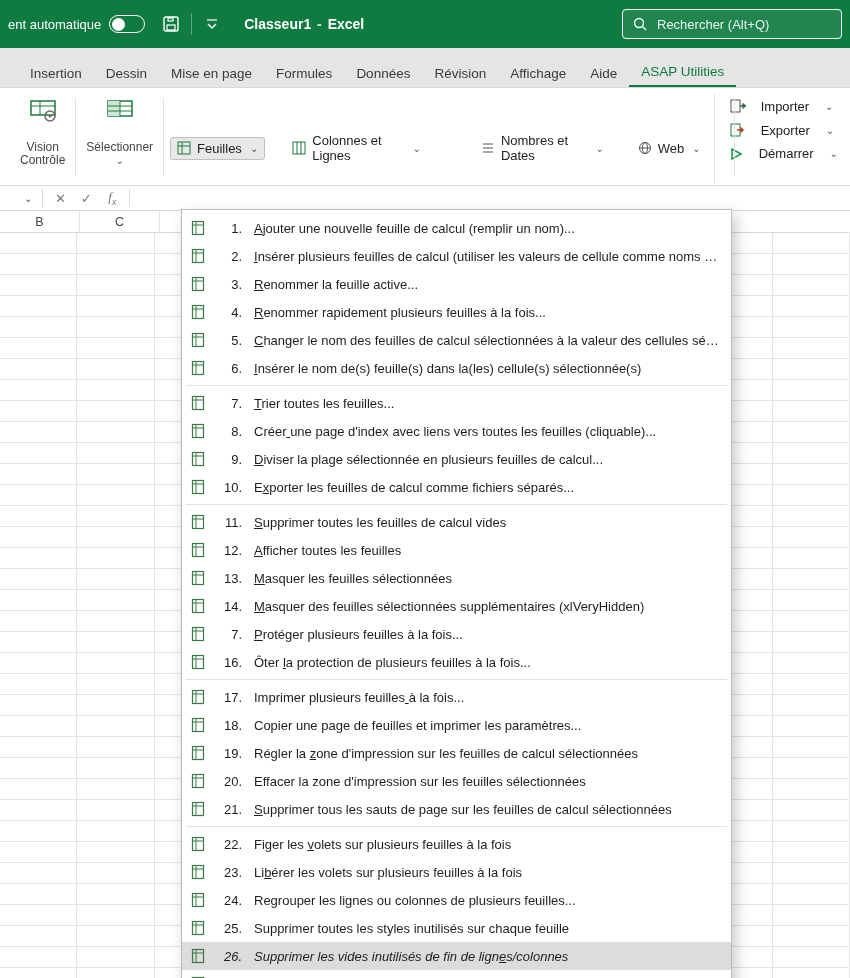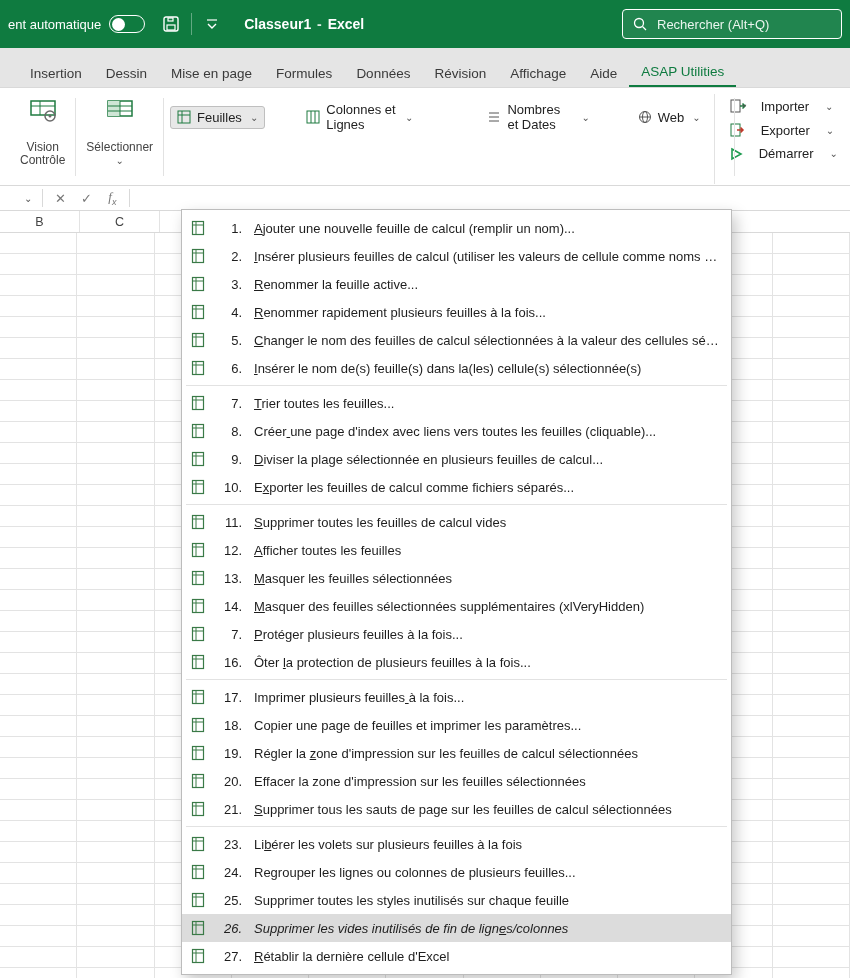--- a/index.html
+++ b/index.html
@@ -17,21 +17,21 @@
   .searchbar input::placeholder { color:#eaf5ee; }
   .ribbon-tabs { height:40px; background:#e5e5e5; border-bottom:1px solid #d9d9d9; display:flex; align-items:flex-end; padding-left:18px; gap:0;}
   .ribbon-tabs .tab { padding:6px 12px; font-size:13.5px; color:#3a3a3a; cursor:pointer;}
   .ribbon-tabs .tab.active { color:#0f7b40; border-bottom:2px solid #0f7b40; font-weight:400;}
   .ribbon-body { height:98px; background:#fff; border-bottom:1px solid #d9d9d9; display:flex; align-items:flex-start; padding:6px 0 0 10px; position:relative;}
   .rgroup { display:flex; flex-direction:column; align-items:center; padding:0 10px; height:86px; justify-content:space-between;}
   .rgroup .big { display:flex; flex-direction:column; align-items:center; gap:19px; padding-top:4px;}
   .rgroup .big svg{ display:block;}
   .rgroup .lbl { font-size:12px; color:#444; line-height:1.1; text-align:center;}
   .vsep { width:1px; height:78px; background:#e2e2e2; margin-top:4px;}
-  .toolbar-row { display:flex; gap:14px; align-items:center; padding:4px 6px 0 6px;}
+  .toolbar-row { display:flex; align-items:center; padding:4px 6px 0 6px;margin-top:31px;}
   .toolbtn { display:flex; align-items:center; gap:6px; font-size:13px; color:#222; padding:3px 6px; border:1px solid transparent; border-radius:3px; cursor:pointer;}
   .toolbtn.active { background:#e8e8e8; border:1px solid #bfbfbf;}
   .toolbtn .chev { font-size:10px; color:#555; margin-left:2px;}
   .rightcol { margin-left:auto; padding:4px 12px 0 14px; border-left:1px solid #e2e2e2; height:90px; display:flex; flex-direction:column; gap:8px;}
   .rightcol .ritem { display:flex; align-items:center; gap:16px; font-size:13px; color:#222;}
   .rightcol .ritem .chev{ font-size:10px; color:#555;}
 
   .formula-bar { height:25px; background:#fff; border-bottom:1px solid #d9d9d9; display:flex; align-items:center; padding-left:6px;}
   .fb-left{ display:flex; align-items:center; gap:4px;}
   .fb-cell { width:10px;}
@@ -936,20 +936,31 @@
     </div>
     <div class="menu-sep"></div>
     <div class="menu-item">
       <div class="micon">
         <svg width="16" height="16">
           <rect x="1.5" y="1.5" width="11" height="13" fill="none" stroke="#3a7a47" stroke-width="1.2"></rect>
           <line x1="1.5" y1="5" x2="12.5" y2="5" stroke="#3a7a47"></line>
           <line x1="5" y1="1.5" x2="5" y2="14.5" stroke="#3a7a47"></line>
         </svg>
       </div>
+      <div class="num">22.</div>
+      <div class="txt">Figer les <u>v</u>olets sur plusieurs feuilles à la fois</div>
+    </div>
+    <div class="menu-item">
+      <div class="micon">
+        <svg width="16" height="16">
+          <rect x="1.5" y="1.5" width="11" height="13" fill="none" stroke="#3a7a47" stroke-width="1.2"></rect>
+          <line x1="1.5" y1="5" x2="12.5" y2="5" stroke="#3a7a47"></line>
+          <line x1="5" y1="1.5" x2="5" y2="14.5" stroke="#3a7a47"></line>
+        </svg>
+      </div>
       <div class="num">23.</div>
       <div class="txt">Li<u>b</u>érer les volets sur plusieurs feuilles à la fois</div>
     </div>
     <div class="menu-item">
       <div class="micon">
         <svg width="16" height="16">
           <rect x="1.5" y="1.5" width="11" height="13" fill="none" stroke="#3a7a47" stroke-width="1.2"></rect>
           <line x1="1.5" y1="5" x2="12.5" y2="5" stroke="#3a7a47"></line>
           <line x1="5" y1="1.5" x2="5" y2="14.5" stroke="#3a7a47"></line>
         </svg>

